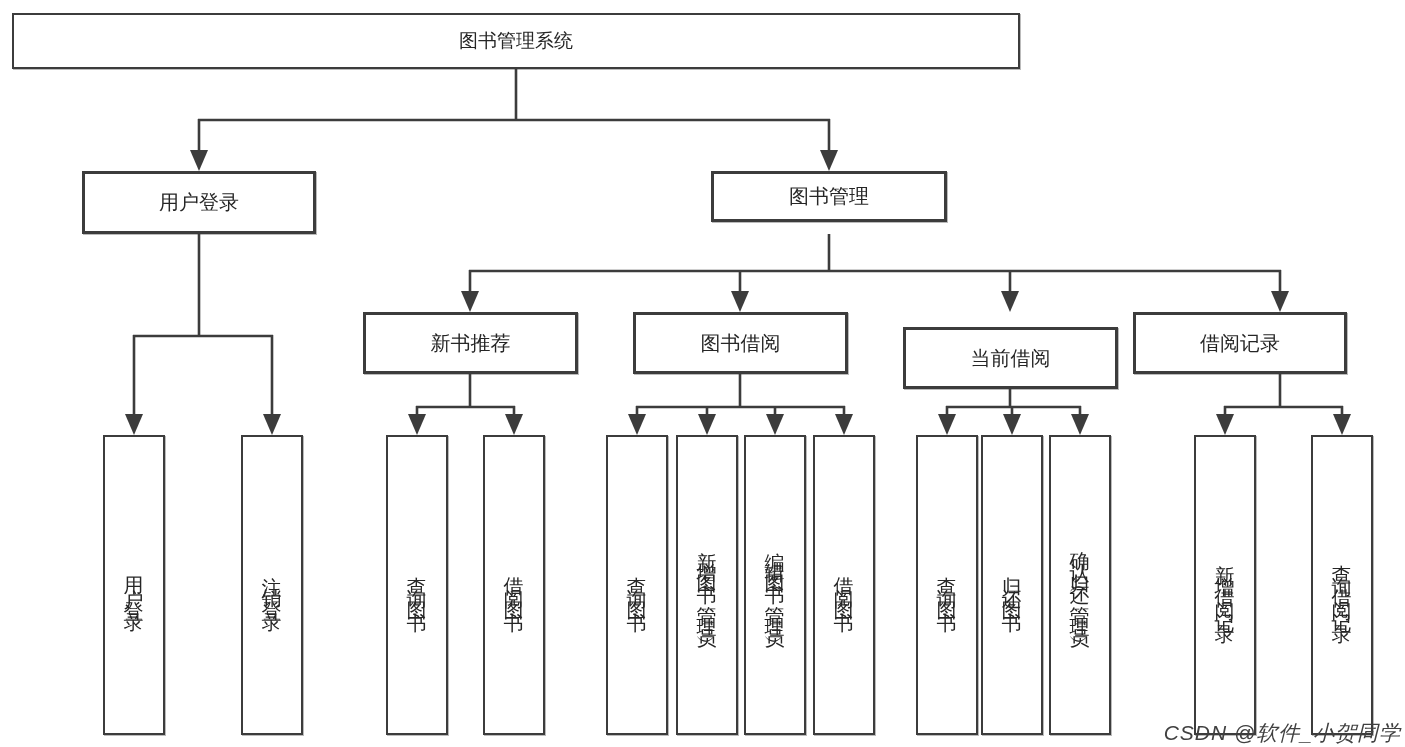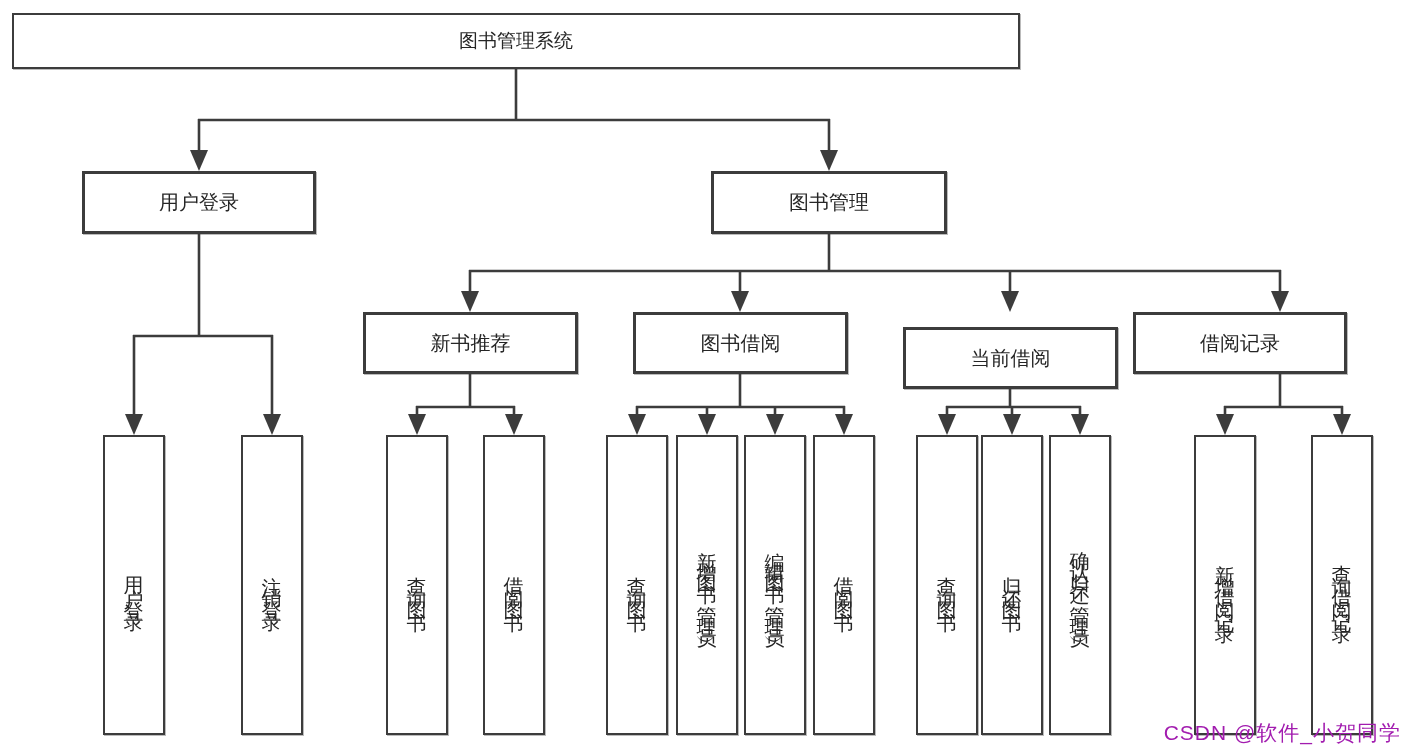--- a/index.html
+++ b/index.html
@@ -45,23 +45,24 @@
     line-height: 1;
     box-shadow: 1px 1px 0 rgba(60,60,60,0.35);
     overflow: hidden;
   }
   .vbox span { display: block; }
   .watermark {
     position: absolute;
     right: 4px;
     bottom: 0px;
     font-size: 21px;
-    color: #a21caf;
+    color: #404040;
     letter-spacing: 1px;
     white-space: nowrap;
+    font-style: italic;
   }
 </style>
 </head>
 <body>
 
 <div class="canvas">
 
   <svg class="connectors" viewBox="0 0 1405 747" xmlns="http://www.w3.org/2000/svg" aria-hidden="true">
     <path fill="none" stroke="#3c3c3c" stroke-width="2.6" d="M516 69 V120
          M198 120 H830
@@ -95,21 +96,21 @@
       <polygon points="1003,414 1021,414 1012,435"></polygon>
       <polygon points="1071,414 1089,414 1080,435"></polygon>
       <polygon points="1216,414 1234,414 1225,435"></polygon>
       <polygon points="1333,414 1351,414 1342,435"></polygon>
     </g>
   </svg>
 
   <div class="box root" style="left:12px; top:13px; width:1008px; height:56px;text-align:right;">图书管理系统</div>
 
   <div class="box" style="left:82px; top:171px; width:234px; height:63px;">用户登录</div>
-  <div class="box" style="left:711px; top:171px; width:236px; height:63px;">图书管理</div>
+  <div class="box" style="left:711px; top:171px; width:236px; height:51px;">图书管理</div>
 
   <div class="box" style="left:633px; top:312px; width:215px; height:62px;">图书借阅</div>
   <div class="box" style="left:363px; top:312px; width:215px; height:62px;">新书推荐</div>
   <div class="box" style="left:903px; top:327px; width:215px; height:62px;">当前借阅</div>
   <div class="box" style="left:1133px; top:312px; width:214px; height:62px;">借阅记录</div>
 
   <div class="vbox" style="left:103px; top:435px; width:62px; height:300px;">
        <span>用户登录</span>
     </div>
   <div class="vbox" style="left:241px; top:435px; width:62px; height:300px;">

